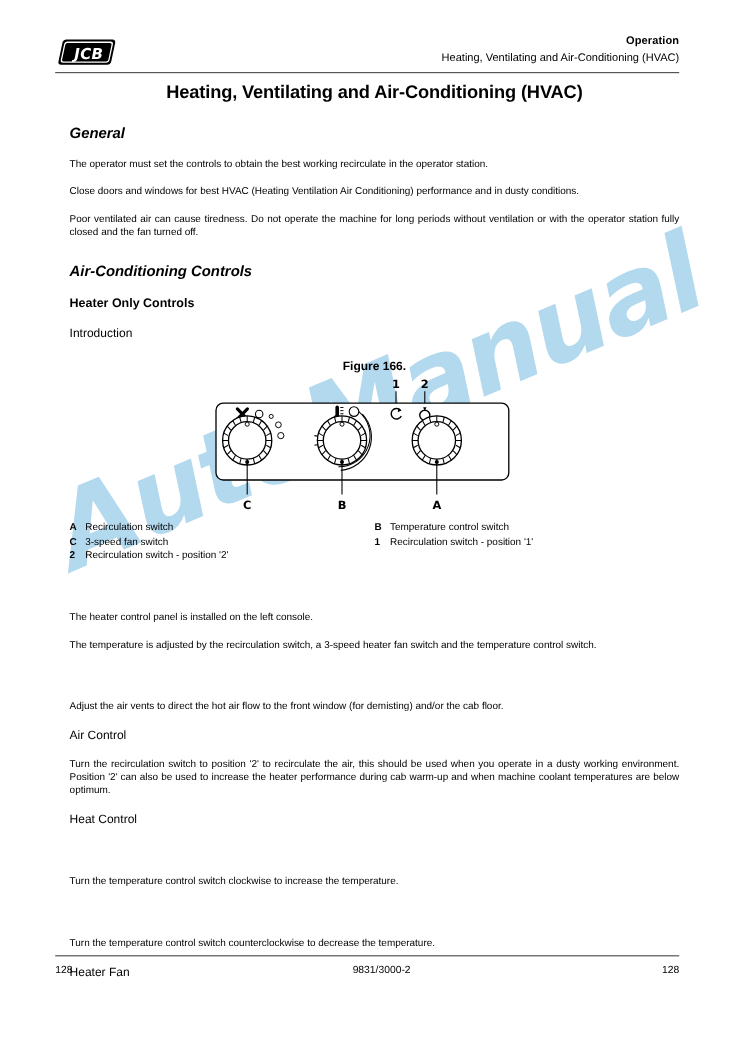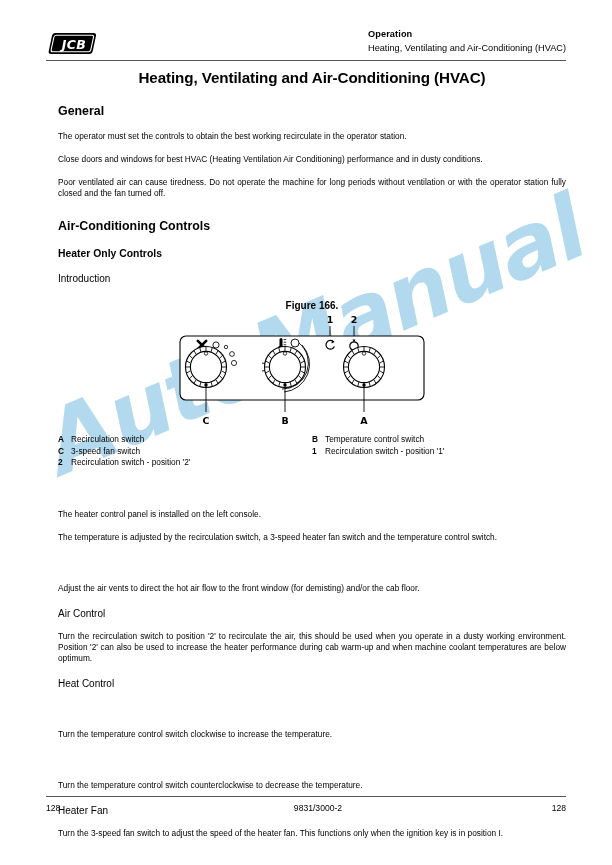--- a/index.html
+++ b/index.html
@@ -63,21 +63,21 @@
     top: 31px;
     width: 56px;
     height: 25px;
   }
   .logo svg { display: block; }
 
   .header-right {
     position: absolute;
     right: 46px;
     top: 29px;
-    text-align: left;
+    text-align: right;
     line-height: 1.25;
   }
   .header-title {
     font-size: 9.2px;
     font-weight: bold;
     letter-spacing: 0.1px;
   }
   .header-sub {
     font-size: 9.2px;
     font-weight: normal;
@@ -104,20 +104,21 @@
     font-weight: bold;
     text-align: center;
     margin: 5px 0 0 0;
     letter-spacing: -0.1px;
   }
 
   h2.sec {
     font-size: 12.4px;
     font-weight: bold;
     margin: 18px 0 0 0;
+    font-style: italic;
   }
   h2.sec.tight { margin-top: 20px; }
 
   h3.sub {
     font-size: 10.4px;
     font-weight: bold;
     margin: 15px 0 0 0;
   }
 
   h4.sub2 {
@@ -418,21 +419,20 @@
       <p class="para nojust">Adjust the air vents to direct the hot air flow to the front window (for demisting) and/or the cab floor.</p>
 
       <h4 class="sub2">Air Control</h4>
       <p class="para">Turn the recirculation switch to position '2' to recirculate the air, this should be used when you operate in a dusty working environment. Position '2' can also be used to increase the heater performance during cab warm-up and when machine coolant temperatures are below optimum.</p>
 
       <h4 class="sub2">Heat Control</h4>
       <p class="para nojust">Turn the temperature control switch clockwise to increase the temperature.</p>
       <p class="para nojust">Turn the temperature control switch counterclockwise to decrease the temperature.</p>
 
       <h4 class="sub2">Heater Fan</h4>
-      <p class="para">Turn the 3-speed fan switch to adjust the speed of the heater fan. This functions only when the ignition key is in position I.</p>
 
     </div>
 
     <div class="footer-rule"></div>
     <div class="footer">
       <div>128</div>
       <div class="footer-center">9831/3000-2</div>
       <div>128</div>
     </div>
 

